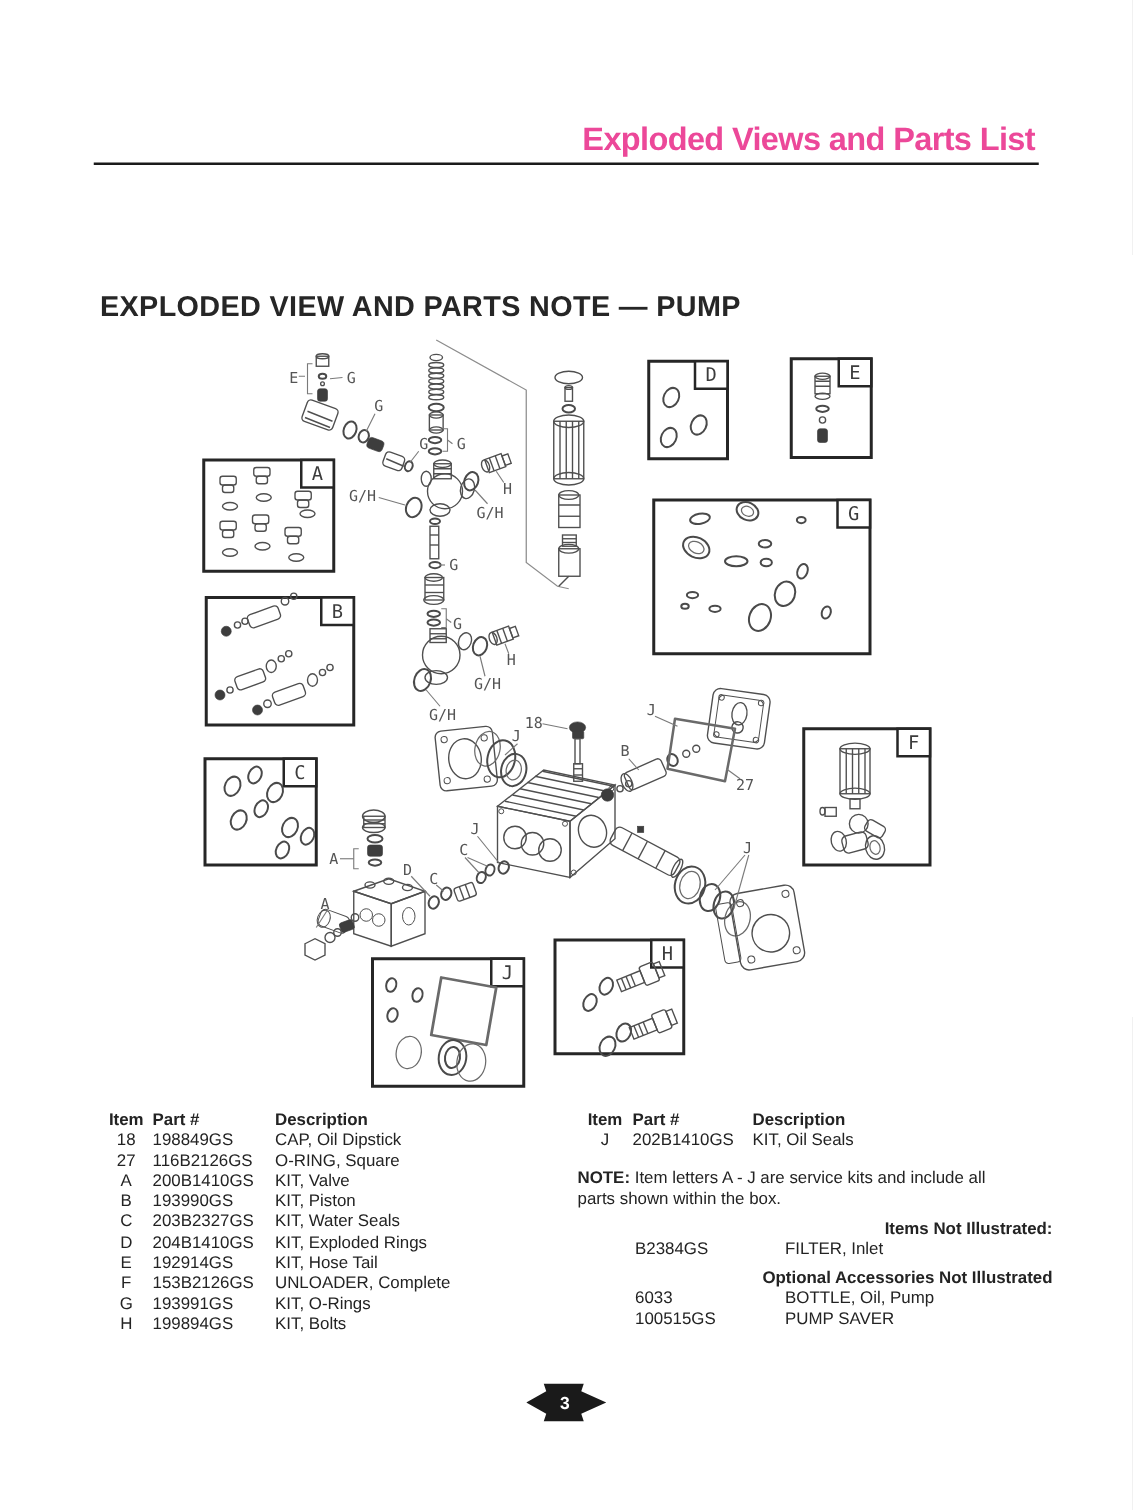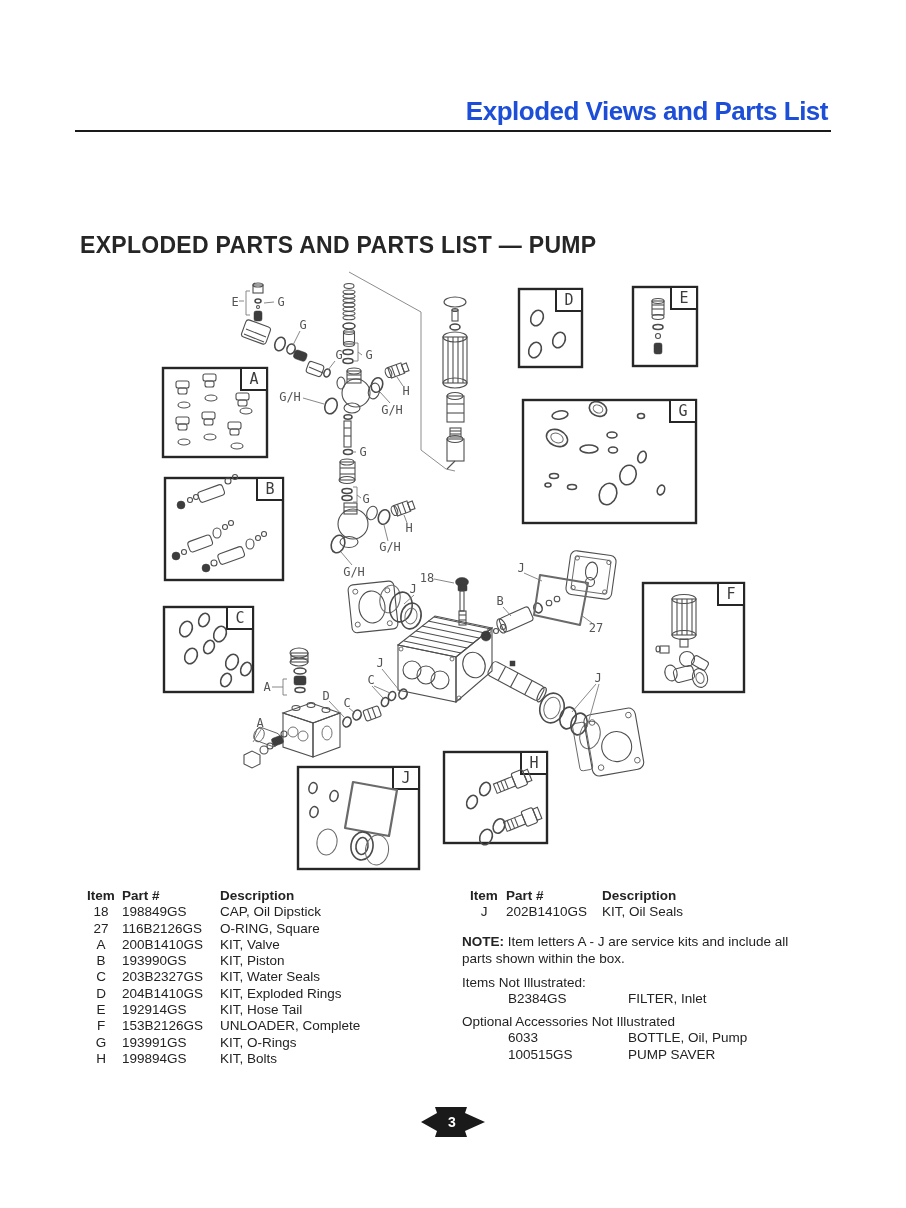--- a/index.html
+++ b/index.html
@@ -1,20 +1,20 @@
 <!DOCTYPE html>
 <html><head>
 <meta charset="utf-8">
 <style>
   html,body{margin:0;padding:0;background:#e8e8e8;}
   .page{position:relative;width:906px;height:1208px;background:#ffffff;overflow:hidden;
         font-family:"Liberation Sans",sans-serif;color:#1d1d1d;}
   
   .hdr-title{position:absolute;top:96px;right:78px;font-size:26px;font-weight:bold;
-             letter-spacing:-0.5px;color:#1d4ed8;text-align:center;}
+             letter-spacing:-0.5px;color:#ec4899;text-align:center;}
   .hdr-rule{position:absolute;top:130px;left:75px;width:756px;height:2px;background:#1a1a1a;}
   
   .sec-title{position:absolute;top:232px;left:80px;font-size:23px;font-weight:bold;
              letter-spacing:0.3px;color:#262626;}
   
   .diagram{position:absolute;top:265px;left:0;}
   .p{fill:none;stroke:#4f4f4f;stroke-width:1.1;}
   .pt{fill:none;stroke:#4f4f4f;stroke-width:0.8;}
   .pd{fill:#3d3d3d;stroke:#3d3d3d;stroke-width:0.5;}
   .ring{fill:none;stroke:#4a4a4a;stroke-width:1.6;}
@@ -30,37 +30,37 @@
   .tbl .tr{display:flex;height:16.3px;align-items:baseline;}
   .th{font-weight:bold;}
   .c-item{width:42px;flex:none;text-align:center;}
   .c-part{width:98px;flex:none;}
   .c-desc{flex:none;white-space:nowrap;}
   .right-panel{position:absolute;left:462px;top:888px;width:380px;font-size:13.5px;color:#232323;}
   .right-panel .tr{display:flex;height:16.3px;align-items:baseline;}
   .rp-item{width:44px;flex:none;text-align:center;}
   .rp-part{width:96px;flex:none;}
   .note{margin-top:12px;width:352px;line-height:17.5px;}
-  .bold-head{font-weight:normal;margin-top:6px;line-height:17px;}
+  .bold-head{font-weight:bold;margin-top:6px;line-height:17px;text-align:right;}
   .sub-row{display:flex;height:16.5px;align-items:baseline;padding-left:46px;gap:16px;}
   .sub-part{width:104px;flex:none;}
   .sub-desc{flex:none;white-space:nowrap;}
   
   .footer-tag{position:absolute;left:421px;top:1106px;}
   .footer-num{font:bold 14px "Liberation Sans",sans-serif;fill:#ffffff;}
 </style>
 </head>
 <body>
 
 <div class="page">
 
   <div class="hdr-title">Exploded Views and Parts List</div>
   <div class="hdr-rule"></div>
 
-  <div class="sec-title">EXPLODED PARTS AND PARTS LIST — PUMP</div>
+  <div class="sec-title">EXPLODED VIEW AND PARTS NOTE — PUMP</div>
 
   <svg class="diagram" width="906" height="620" viewBox="0 0 906 620">
 
     <polyline class="bnd" points="349,7 421,47 421,185 446,204 455,206"></polyline>
 
     <g>
       <rect class="box" x="163" y="103" width="104" height="89"></rect>
       <rect class="tab" x="241" y="103" width="26" height="22"></rect>
       <text class="lbl" x="254" y="119" text-anchor="middle">A</text>
       <g class="p">

